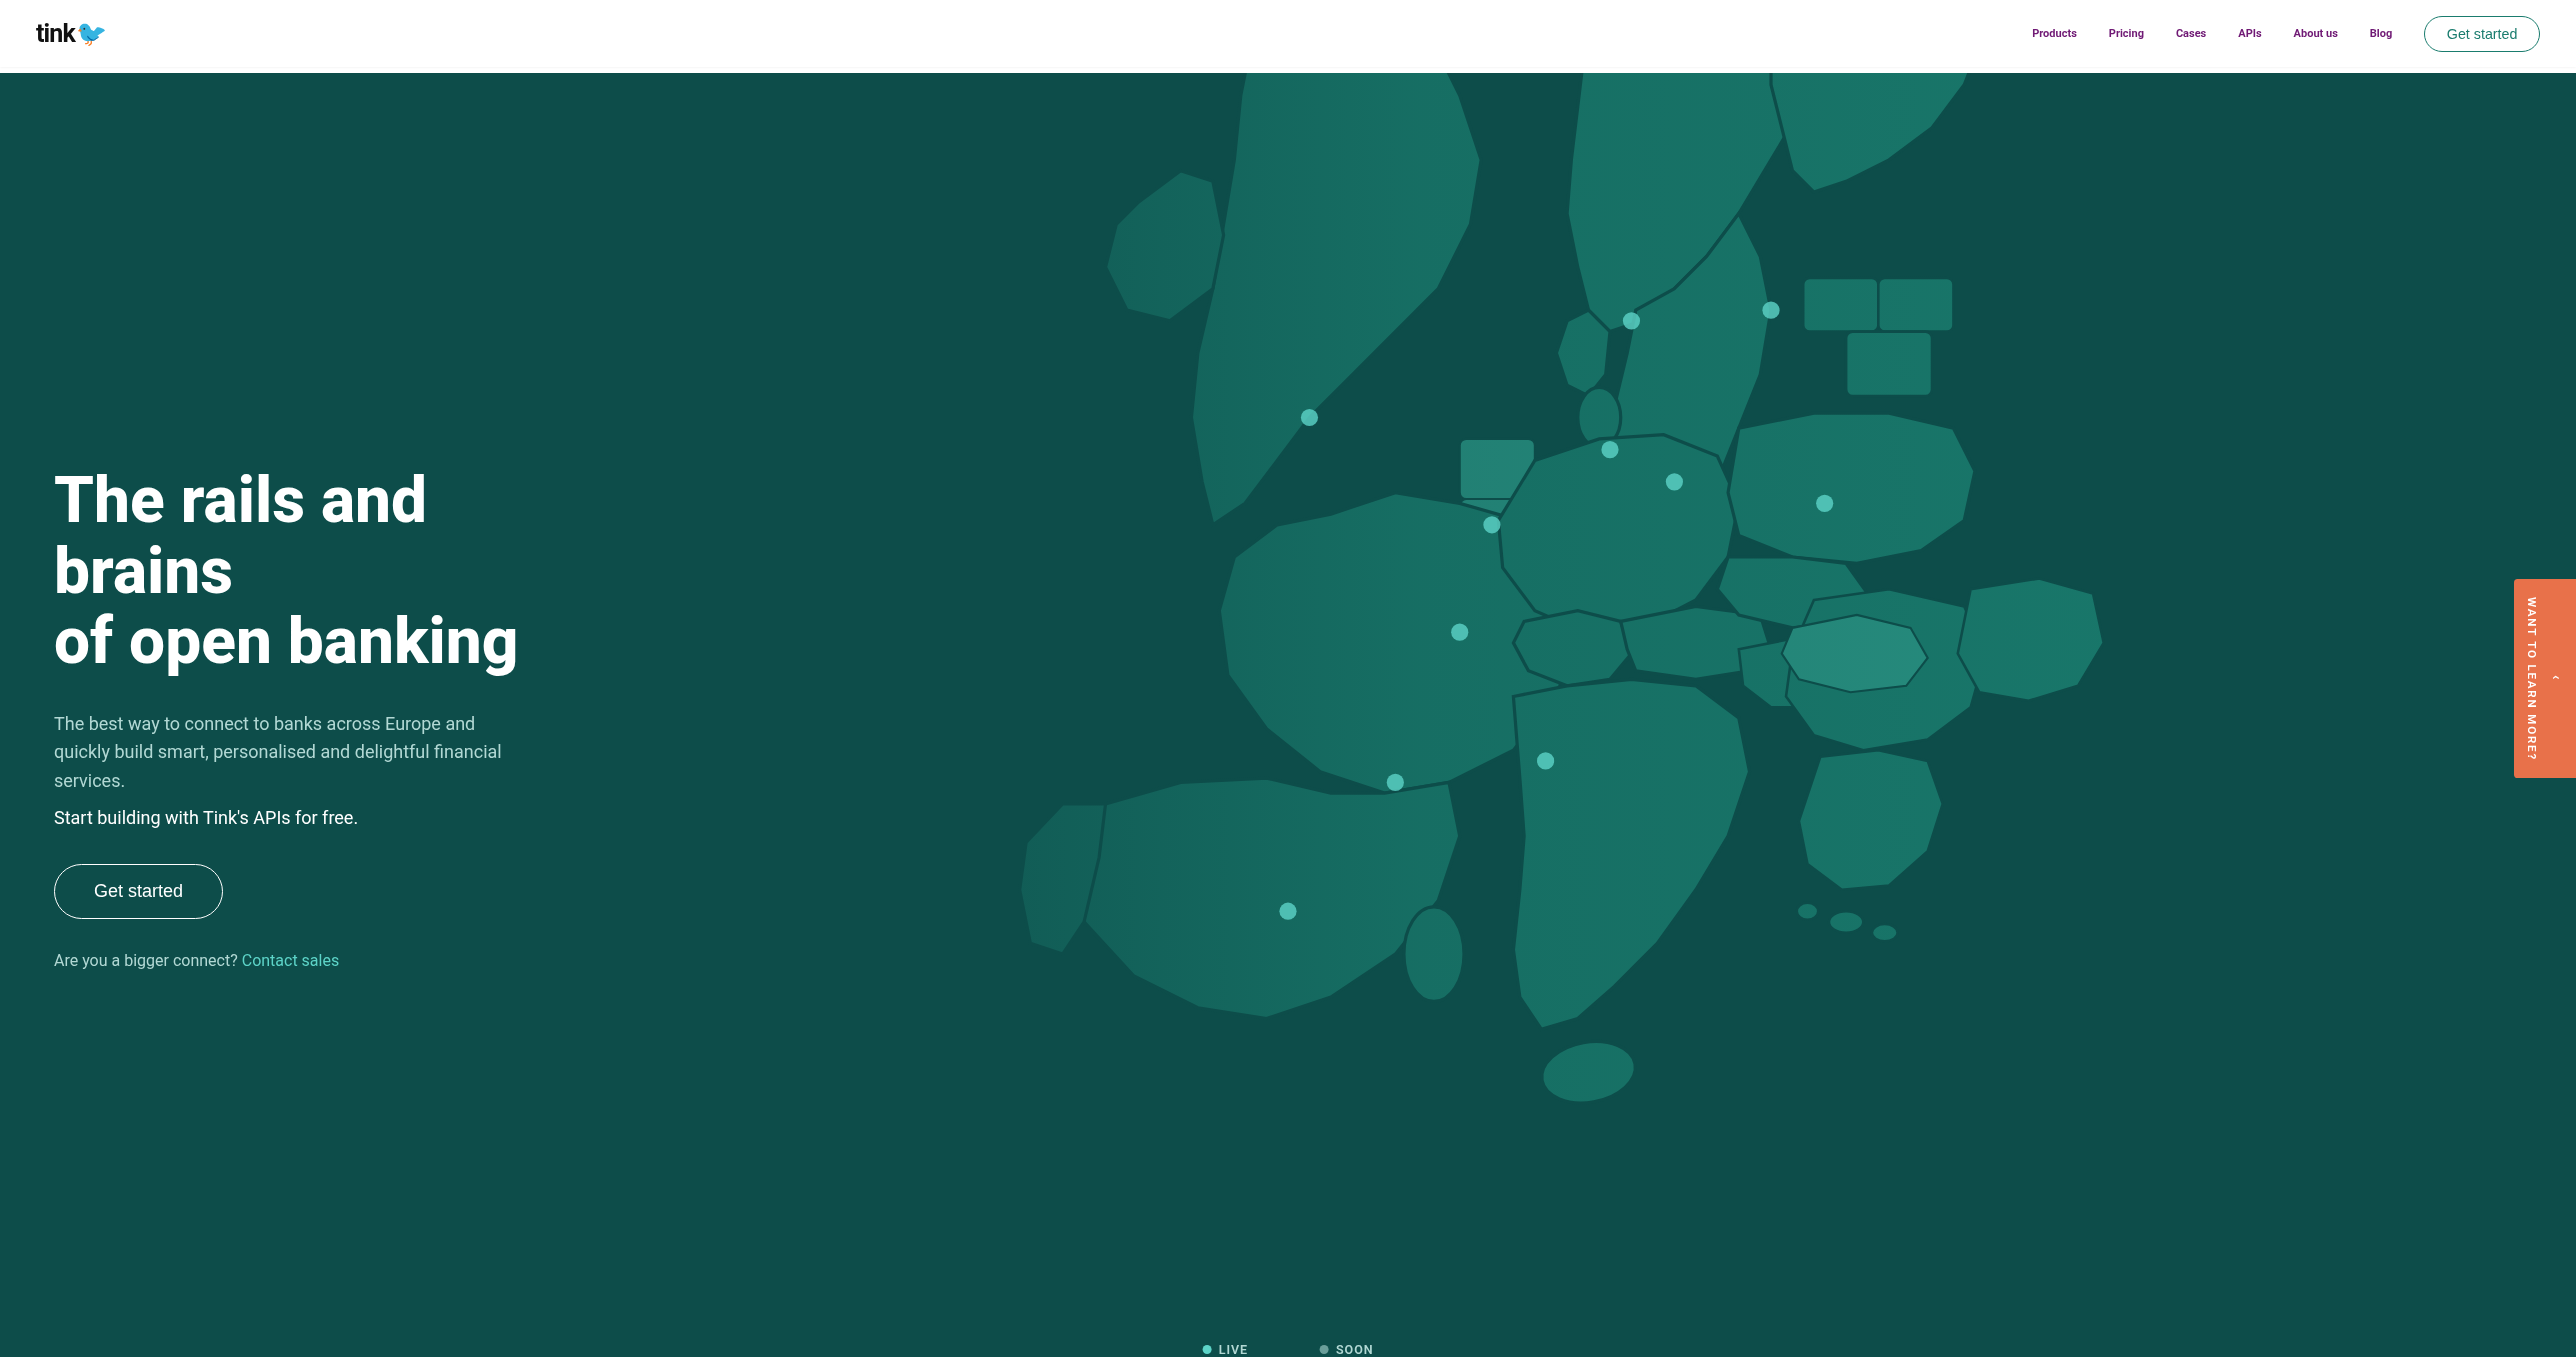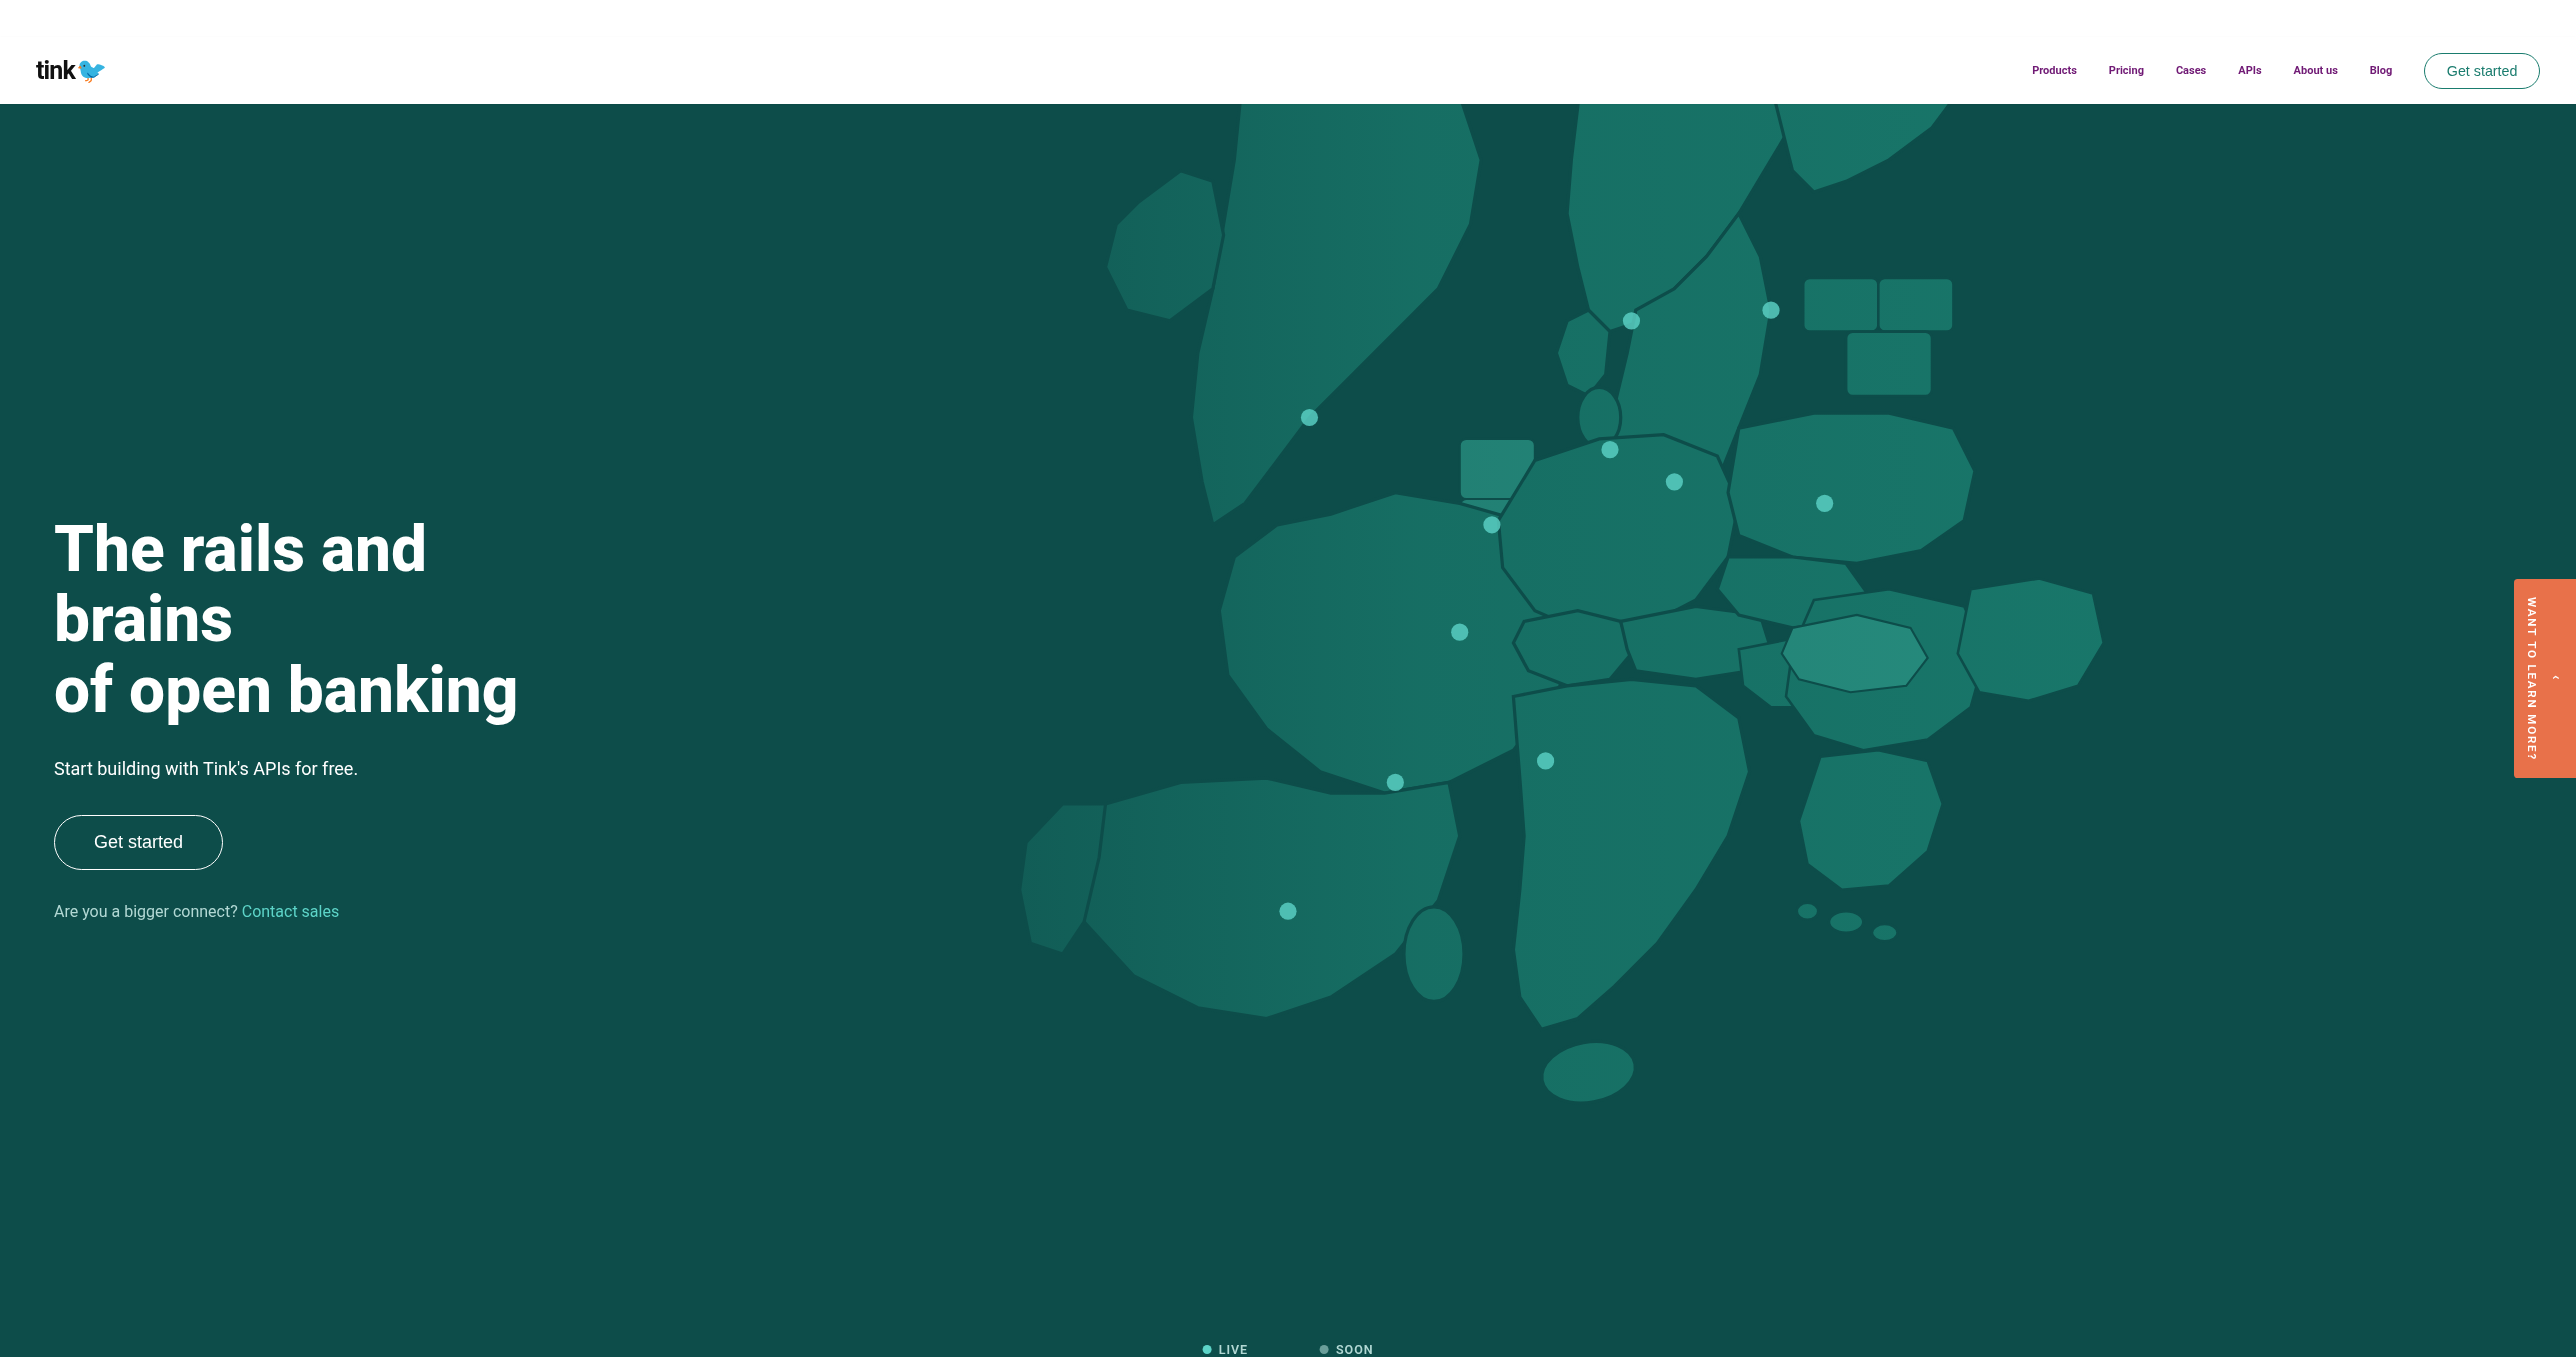--- a/index.html
+++ b/index.html
@@ -14,21 +14,20 @@
       position: fixed;
       top: 0; left: 0; right: 0;
       height: 67px;
       background: #fff;
       display: flex;
       align-items: center;
       justify-content: space-between;
       padding: 0 36px;
       z-index: 100;
       box-shadow: 0 0.9px 2.7px rgba(0,0,0,0.08);
-      margin-top: 37px;
     }
 
     .logo-wrap {
       display: flex;
       align-items: center;
       cursor: pointer;
     }
 
     .logo-text {
       font-size: 25px;
@@ -348,20 +347,21 @@
       </g>
     </svg>
   </div>
 
   <div class="hero-content">
     <h1 class="hero-title">
       <span>The rails and brains</span><br>
       <span>of open banking</span>
     </h1>
 
+    <p class="hero-subtitle">The best way to connect to banks across Europe and quickly build smart, personalised and delightful financial services.</p>
 
     <p class="hero-cta-text">Start building with Tink's APIs for free.</p>
 
     <button class="btn-get-started-hero">Get started</button>
 
     <div class="hero-contact">
       <span>Are you a bigger connect?</span>
       <span class="contact-link">Contact sales</span>
     </div>
   </div>

